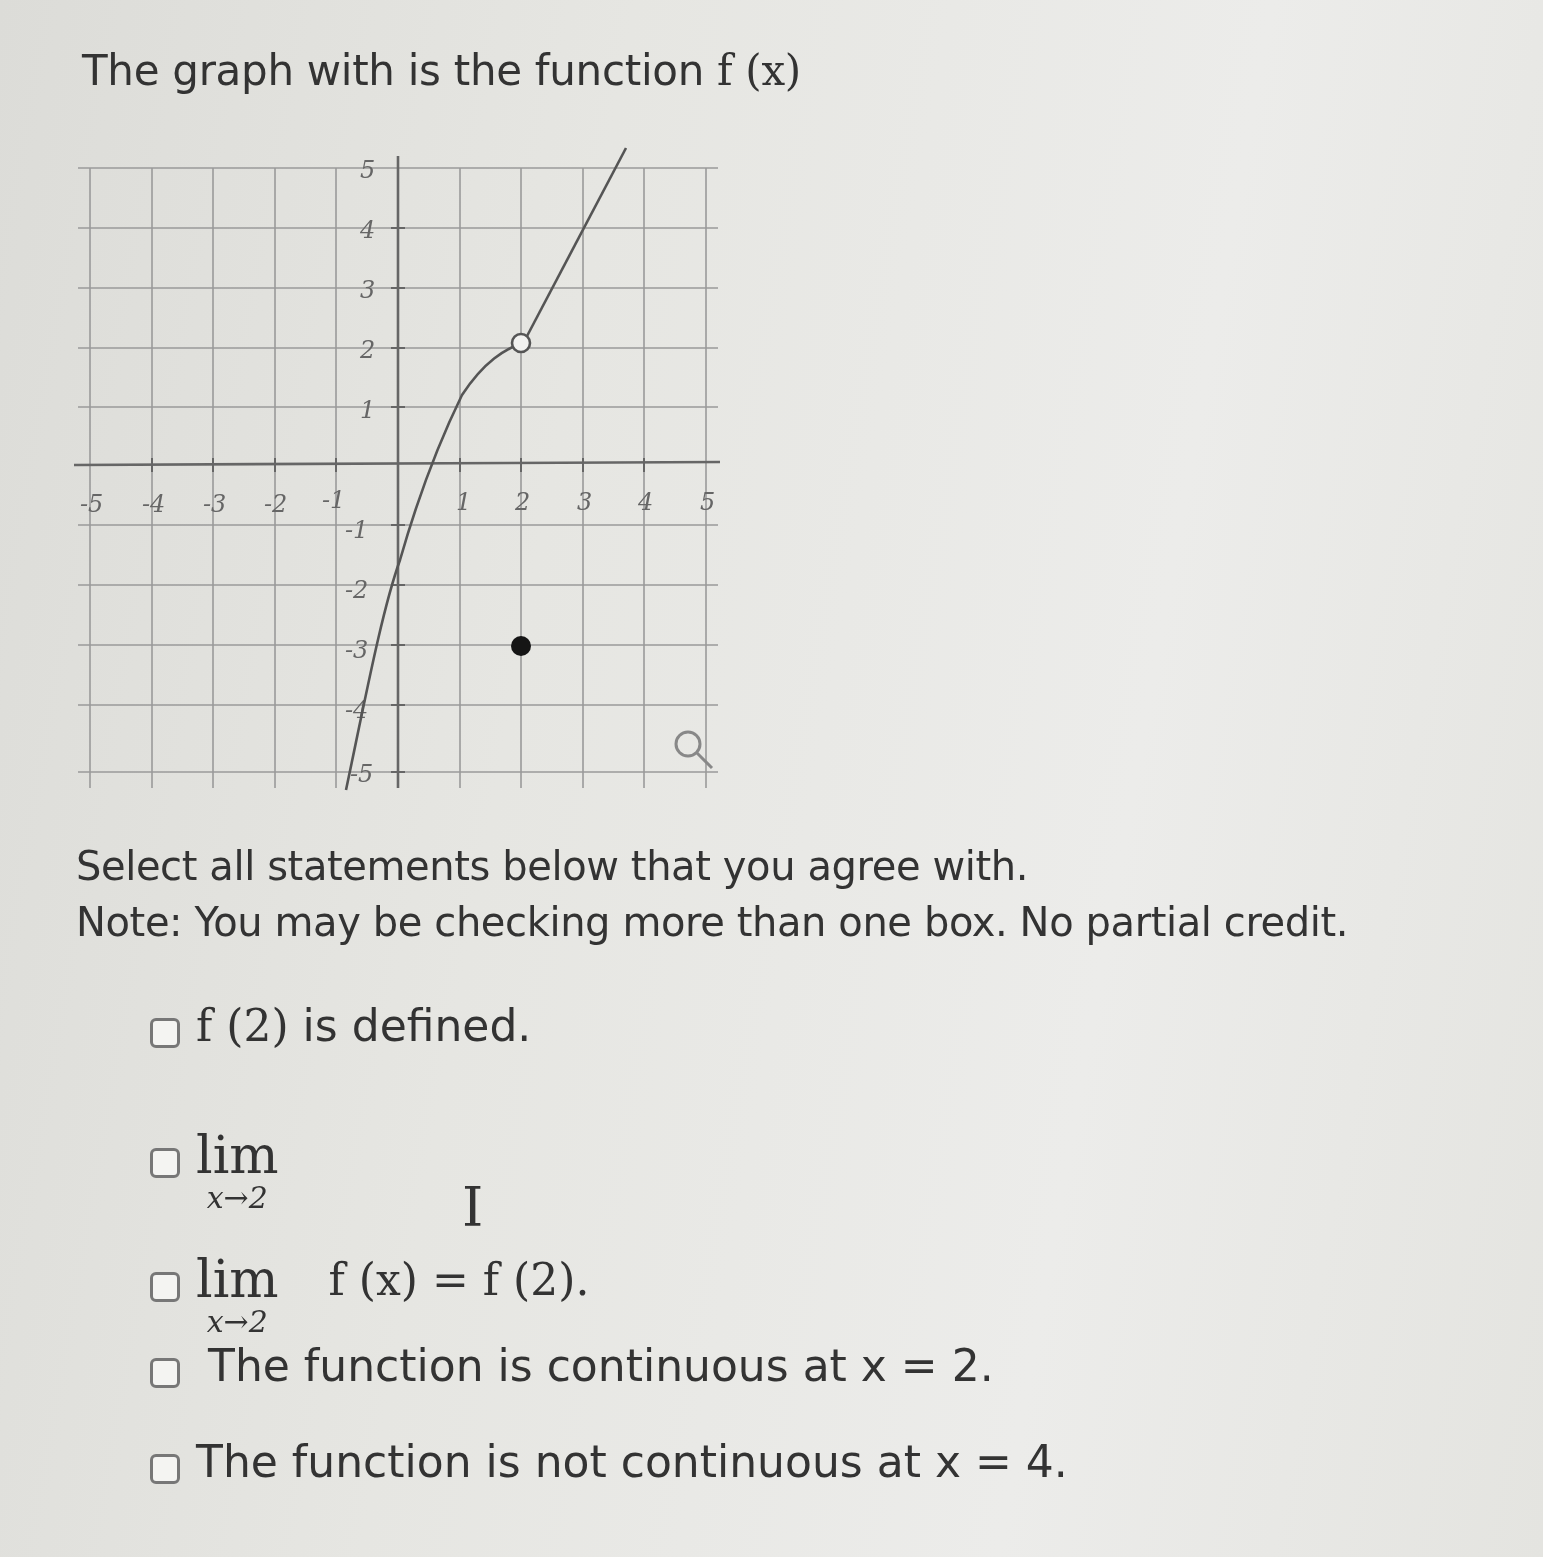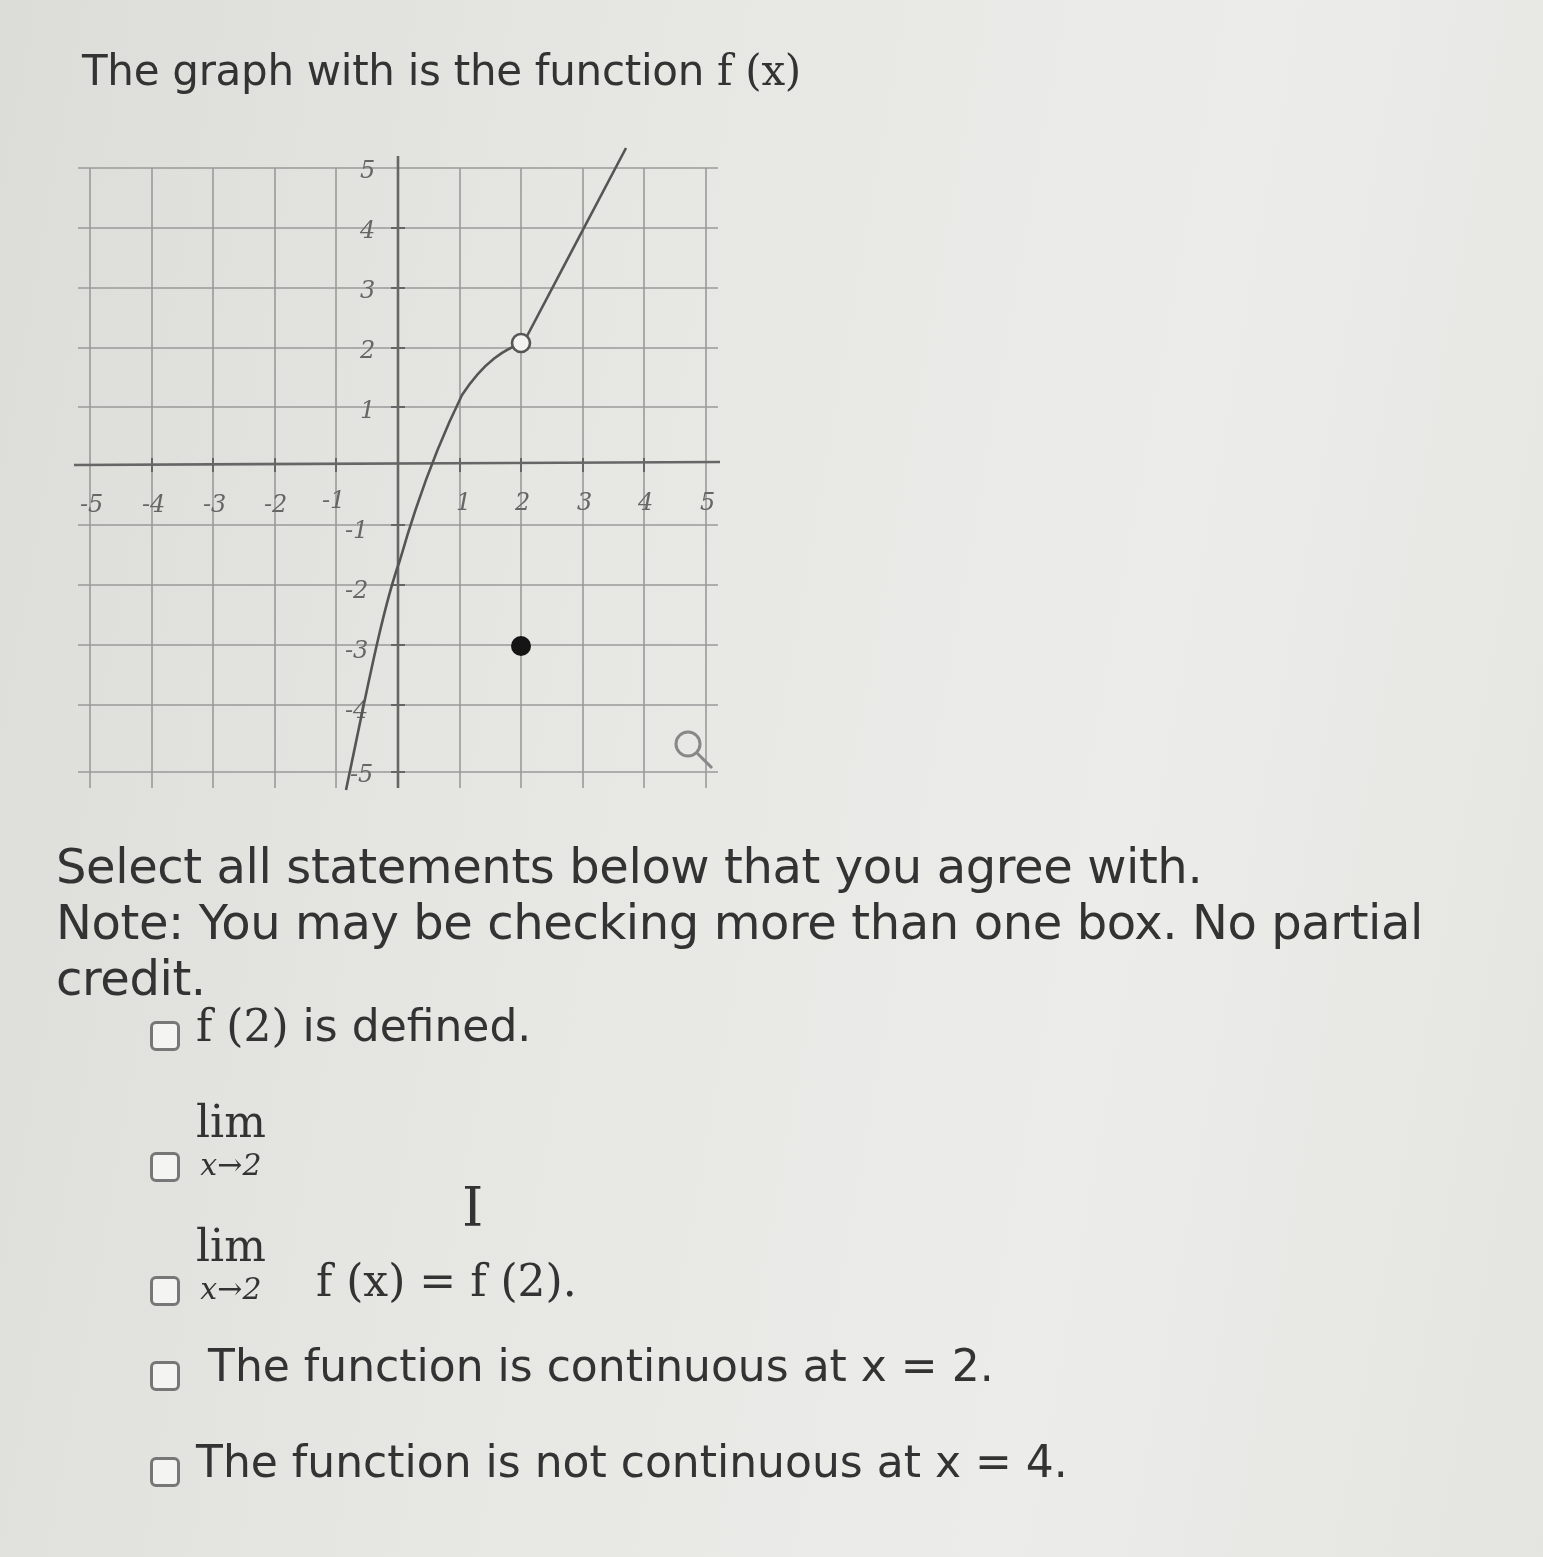--- a/index.html
+++ b/index.html
@@ -14,42 +14,42 @@
       position: absolute; left: 82px; top: 46px;
       font-size: 42px; color: #333;
       letter-spacing: -0.3px;
     }
     .math { font-family: "DejaVu Serif", serif; }
     .graph {
       position: absolute; left: 60px; top: 140px;
       width: 680px; height: 660px;
     }
     .instructions {
-      position: absolute; left: 56px; top: 838px;
-      font-size: 48px; line-height: 56px; color: #333;
+      position: absolute; left: 76px; top: 838px;
+      font-size: 40px; line-height: 56px; color: #333;
       letter-spacing: -0.4px;
     }
     .option {
       position: absolute; left: 150px;
-      display: flex; align-items: flex-end;
+      display: flex; align-items: center;
       font-size: 44px; color: #333;
     }
     .checkbox {
       width: 30px; height: 30px;
       border: 3px solid #777; border-radius: 6px;
       background: #f4f4f2; box-sizing: border-box;
       margin-right: 16px; margin-top: 14px; flex: none;
     }
     .opt-text { white-space: nowrap; }
     .lim {
       display: inline-flex; flex-direction: column; align-items: center;
       font-family: "DejaVu Serif", serif; margin-right: 50px;
       vertical-align: top;
     }
-    .lim .word { font-size: 44px; line-height: 52px; }
+    .lim .word { font-size: 52px; line-height: 52px; margin-top: 33px; }
     .lim .sub { font-size: 30px; line-height: 34px; font-style: italic; }
     .cursor-ibeam {
       position: absolute; left: 462px; top: 1176px;
       font-family: "DejaVu Serif", serif; font-size: 54px; color: #333;
     }
   </style>
 </head>
 <body>
 
 <div class="intro">

